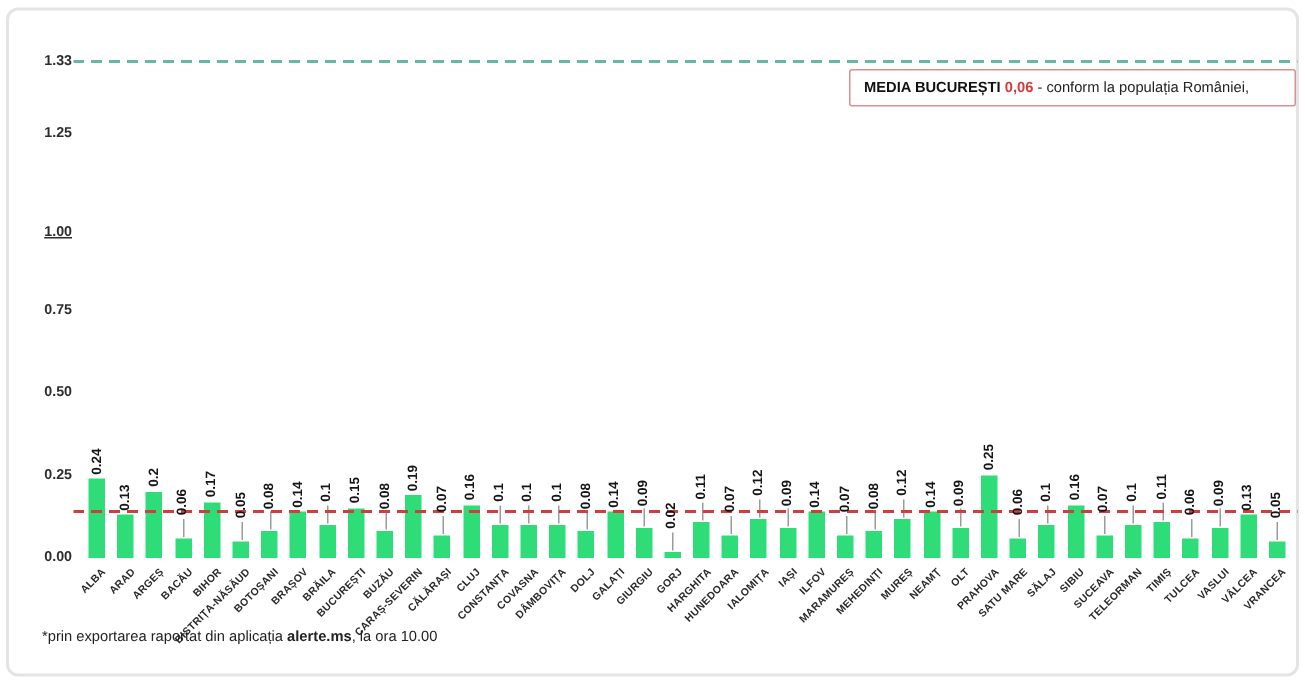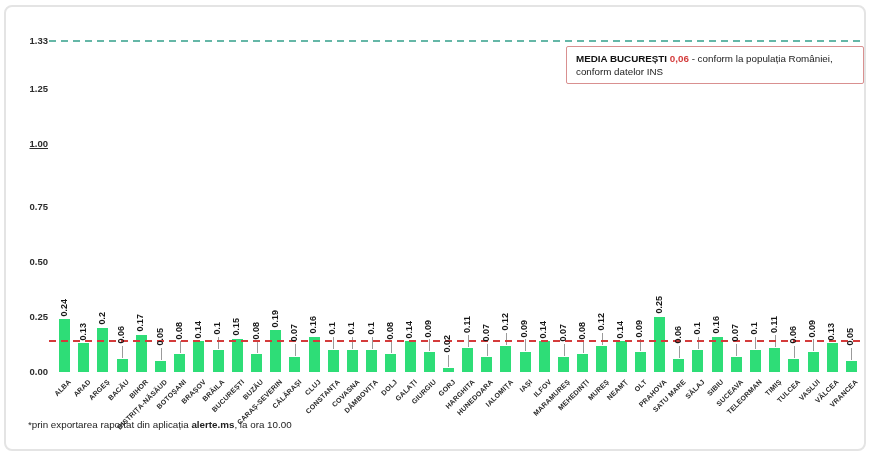--- a/index.html
+++ b/index.html
@@ -27,21 +27,20 @@
 <body>
 
 <div id="canvas">
   <div class="frame"></div>
 
 
   <div class="annbox">
     <span class="lbl">MEDIA BUCUREȘTI</span>
     <span class="val">0,06</span>
     <span>- conform la populația României,</span>
-    <div>conform datelor INS</div>
   </div>
 
   <div class="plot">
       <div class="refline teal" style="top: -1px;"></div>
       <div class="refline red" style="top: 299.107px;"></div>
       <div class="bar" style="left: 4.09524px; height: 52.96px;"></div>
       <div class="vlabel" style="left: 3.59524px; bottom: 55.96px;">0.24</div>
       <div class="catanchor" style="left: 12.5952px; top: 337px;">
         <span class="clabel">ALBA</span>
       </div>
@@ -280,16 +279,16 @@
       </div>
     </div>
 
   <div class="footnote">
     <span>*prin exportarea raportat din aplicația </span><b>alerte.ms</b><span>, la ora 10.00</span>
   </div>
 <div class="ytick" style="left: 8px; top: 366px;">0.00</div>
     <div class="ytick" style="left: 8px; top: 310.833px;">0.25</div>
     <div class="ytick" style="left: 8px; top: 255.667px;">0.50</div>
     <div class="ytick" style="left: 8px; top: 200.5px;">0.75</div>
-    <div class="ytick" style="left: 8px; top: 138px; text-decoration: underline;">1.00</div>
+    <div class="ytick" style="left: 8px; top: 149px; text-decoration: underline;">1.00</div>
     <div class="ytick" style="left: 8px; top: 83px;">1.25</div>
     <div class="ytick" style="left: 8px; top: 35px;">1.33</div>
   </div>
 
 </body></html>

